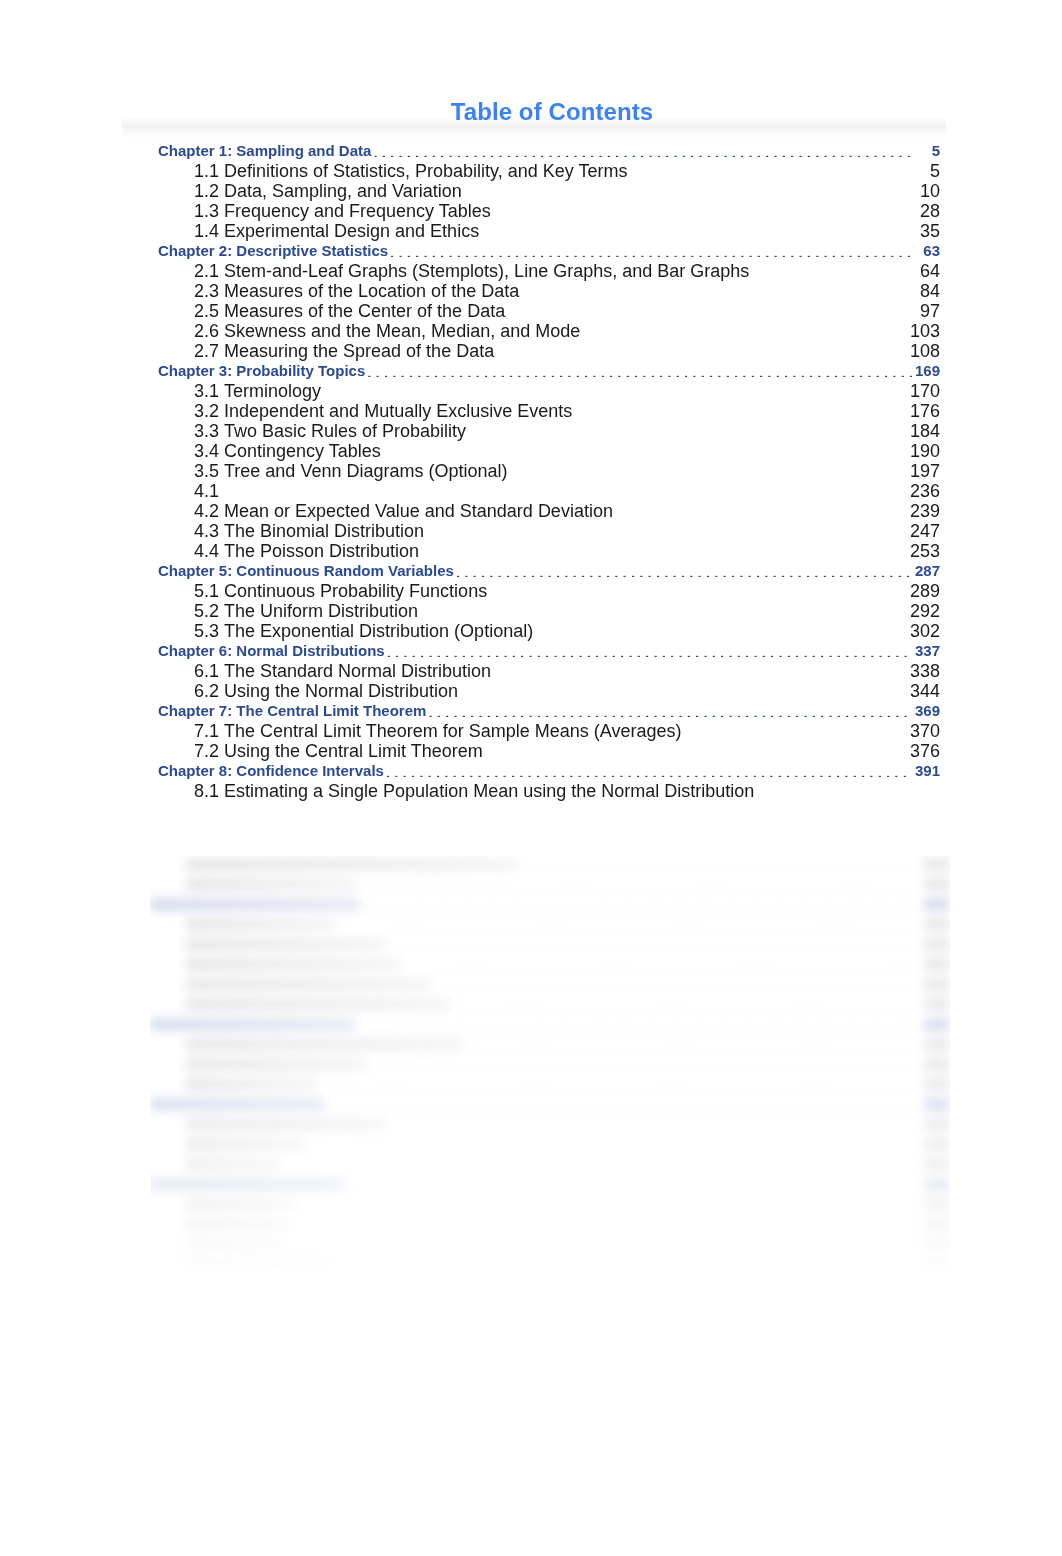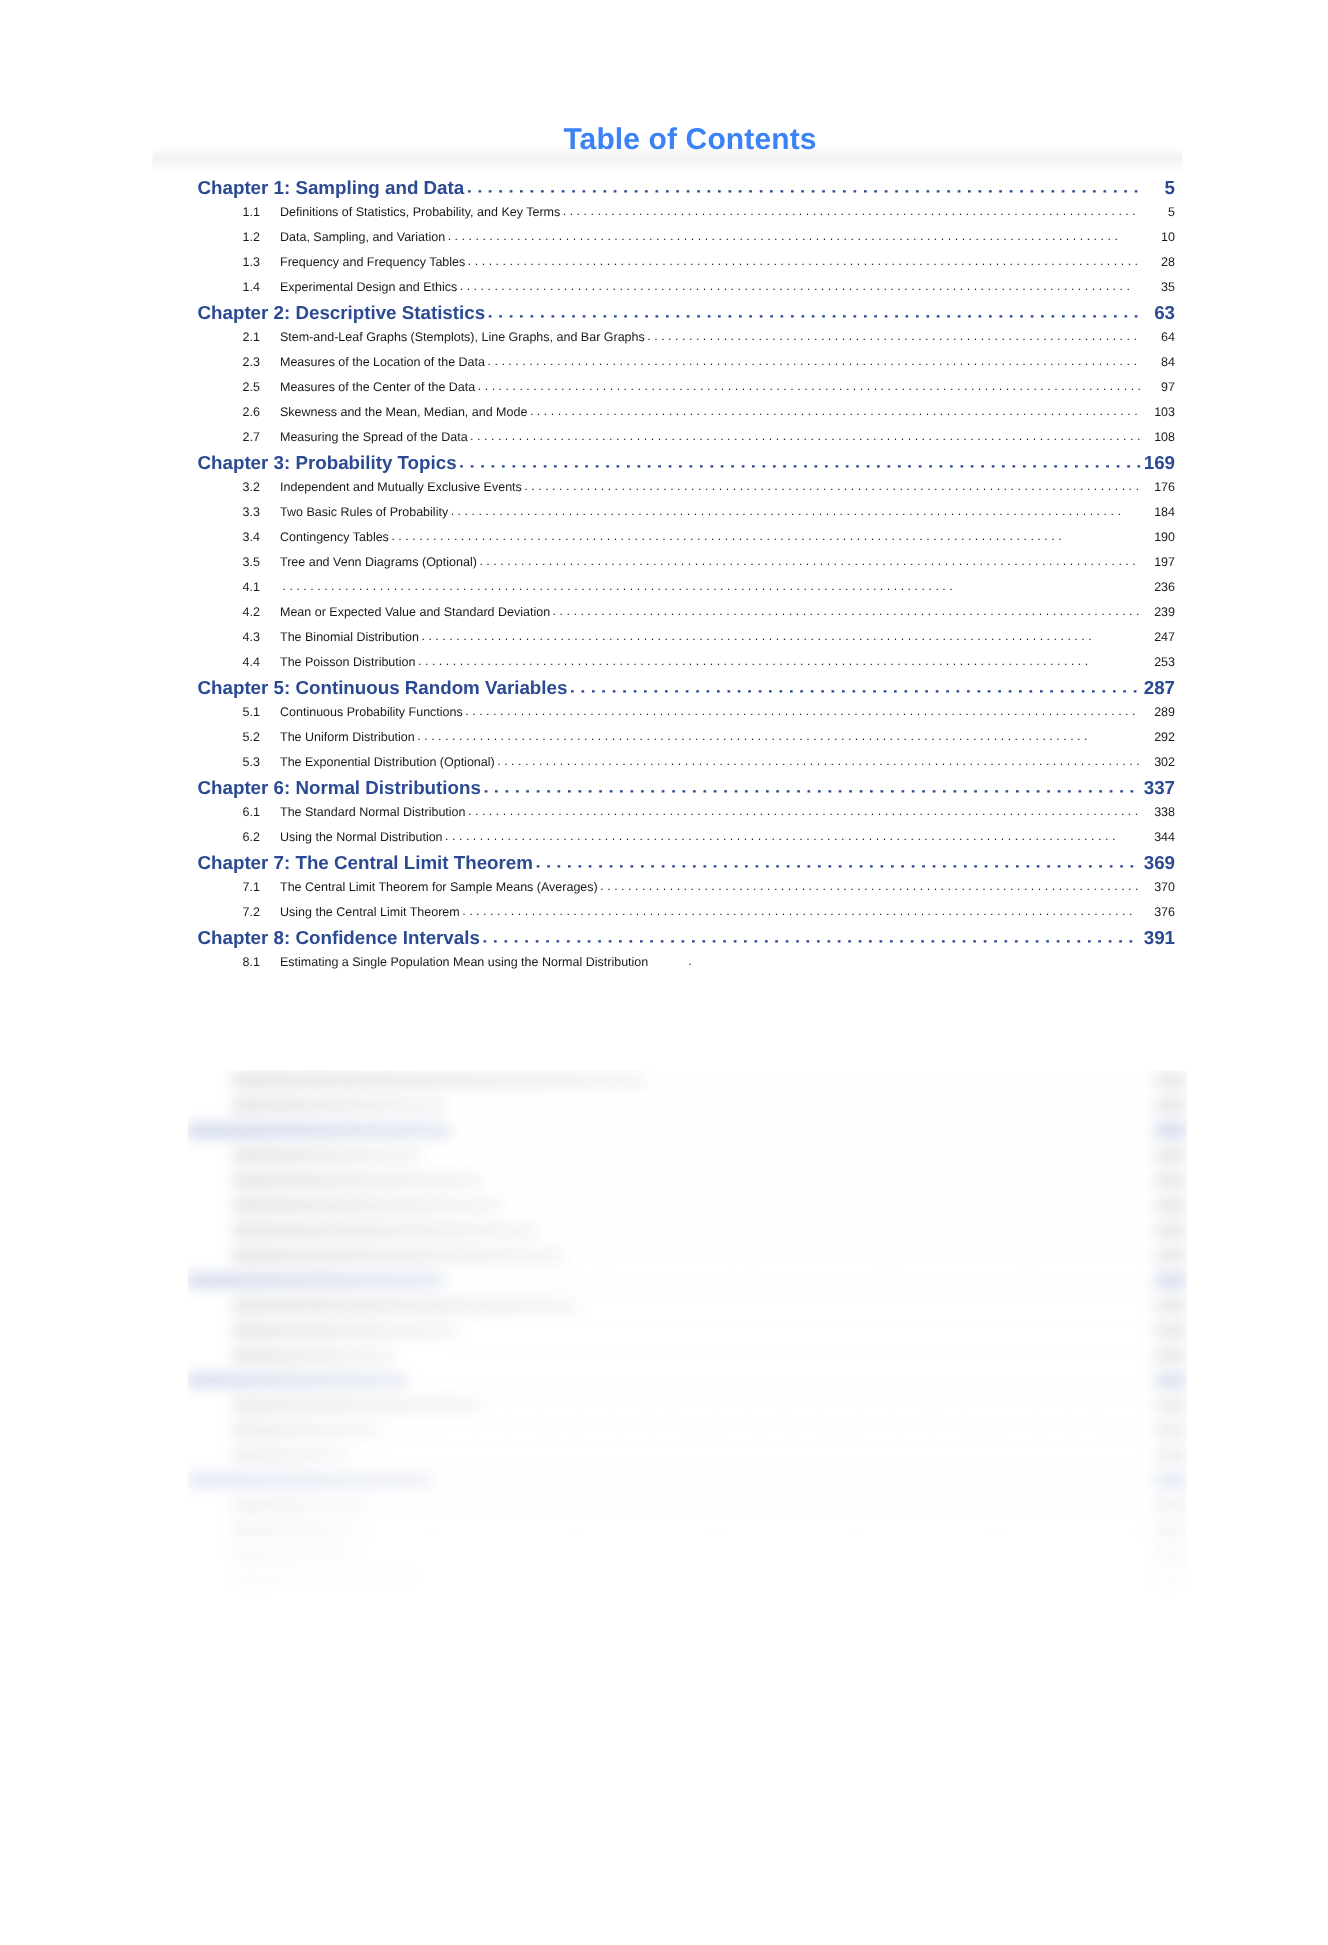--- a/index.html
+++ b/index.html
@@ -57,21 +57,21 @@
     top: 141px;
     width: 782px;
   }
 
   .row {
     position: relative;
     height: 20px;
     line-height: 20px;
     white-space: nowrap;
     display: flex;
-    align-items: flex-start;
+    align-items: center;
   }
 
   .row .label {
     flex: 0 0 auto;
   }
 
   .row .leader {
     flex: 1 1 auto;
     overflow: hidden;
     height: 14px;
@@ -98,21 +98,21 @@
     font-weight: bold;
     font-size: 15px;
     padding-left: 0px;
   }
   .row.chapter .leader::before { color: #2b4a92; }
 
   
   .row.section {
     color: #1a1a1a;
     font-weight: normal;
-    font-size: 10px;
+    font-size: 18px;
     padding-left: 36px;
   }
   .row.section .leader::before { color: #1a1a1a; }
 
   .row.section .secnum {
     flex: 0 0 auto;
     width: 30px;
   }
 
   .row.chapter .pageno { color: #2b4a92; }
@@ -253,20 +253,26 @@
         <span class="label">Measuring the Spread of the Data</span>
         <span class="leader"></span>
         <span class="pageno">108</span>
       </div>
       <div class="row chapter">
         <span class="label">Chapter 3:  Probability Topics</span>
         <span class="leader"></span>
         <span class="pageno">169</span>
       </div>
       <div class="row section">
+        <span class="secnum">3.1</span>
+        <span class="label">Terminology</span>
+        <span class="leader"></span>
+        <span class="pageno">170</span>
+      </div>
+      <div class="row section">
         <span class="secnum">3.2</span>
         <span class="label">Independent and Mutually Exclusive Events</span>
         <span class="leader"></span>
         <span class="pageno">176</span>
       </div>
       <div class="row section">
         <span class="secnum">3.3</span>
         <span class="label">Two Basic Rules of Probability</span>
         <span class="leader"></span>
         <span class="pageno">184</span>

